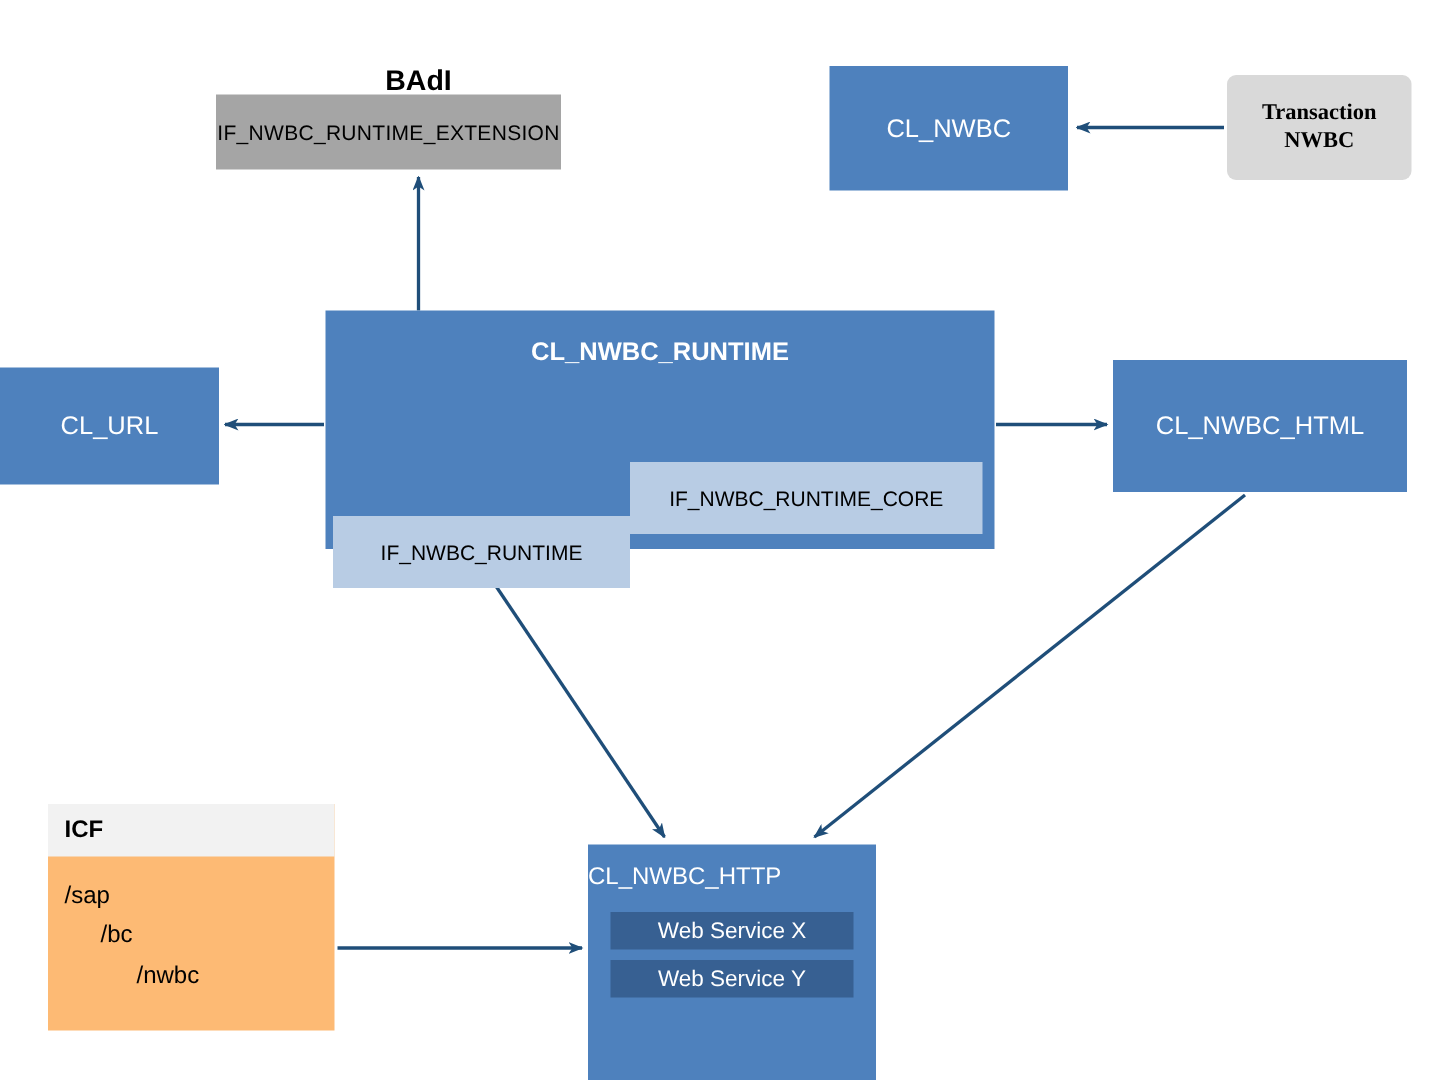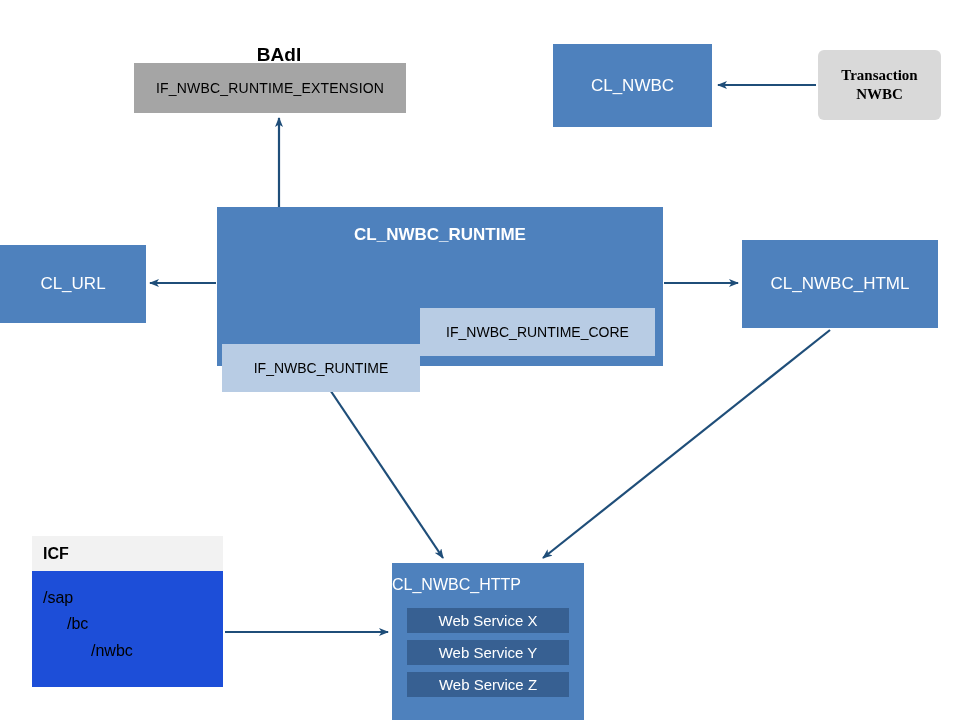--- a/index.html
+++ b/index.html
@@ -54,23 +54,23 @@
   }
 
   
   #badi-title {
     left: 134px;
     top: 44px;
     width: 290px;
     font-size: 19px;
   }
   #badi-box {
-    left: 134px;
+    left: 144px;
     top: 63px;
-    width: 272px;
+    width: 230px;
     height: 50px;
     font-size: 14px;
     letter-spacing: 0.2px;
   }
 
   
   #cl-nwbc {
     left: 553px;
     top: 44px;
     width: 159px;
@@ -156,21 +156,21 @@
   }
 
   
   #icf-panel {
     position: absolute;
     left: 32px;
     top: 536px;
     width: 191px;
     height: 151px;
     box-sizing: border-box;
-    background: #1d4ed8;
+    background: #fdba74;
   }
   #icf-header {
     position: absolute;
     left: 0;
     top: 0;
     width: 191px;
     height: 35px;
     background: #f2f2f2;
     display: flex;
     align-items: center;
@@ -289,16 +289,15 @@
       <div class="icf-node icf-lvl1">/sap</div>
       <div class="icf-node icf-lvl2">/bc</div>
       <div class="icf-node icf-lvl3">/nwbc</div>
     </div>
   </div>
 
   <div class="node blue-box" id="cl-nwbc-http">
     <div class="title">CL_NWBC_HTTP</div>
     <div class="ws-box" id="ws-x">Web Service X</div>
     <div class="ws-box" id="ws-y">Web Service Y</div>
-    <div class="ws-box" id="ws-z">Web Service Z</div>
   </div>
 
 </div>
 
 </body></html>

